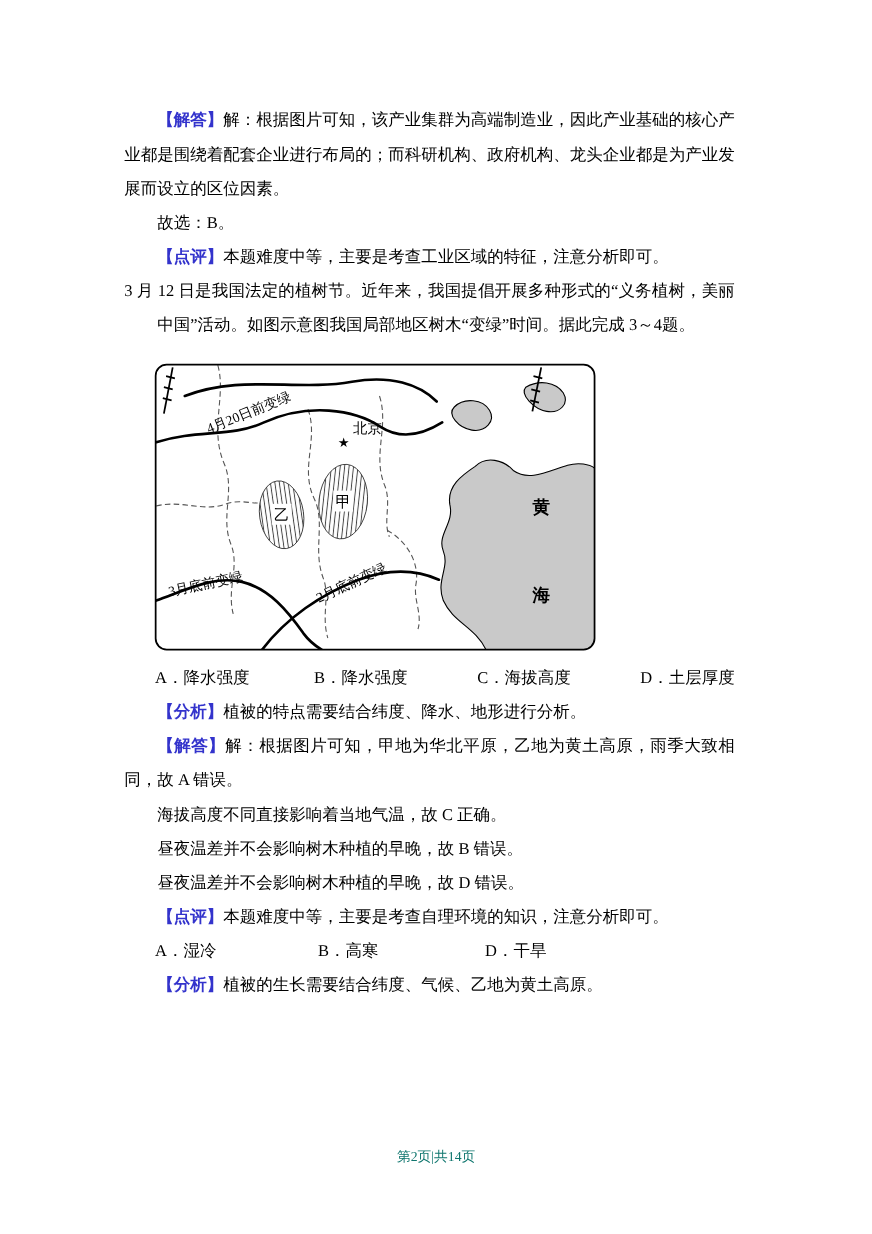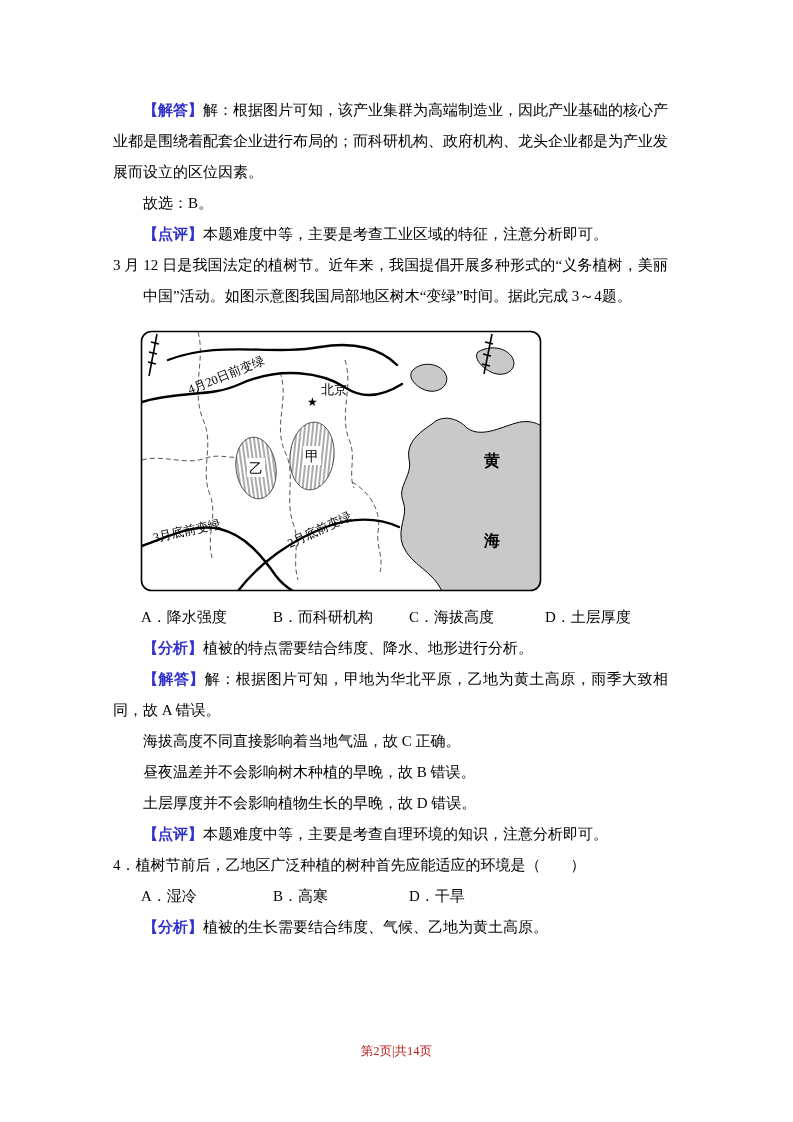--- a/index.html
+++ b/index.html
@@ -11,31 +11,31 @@
     margin:0 auto; overflow:hidden;
   }
   .content {
     position:absolute; left:113px; right:125px; top:95px;
     font-size:15px; line-height:31px; text-align:justify;
   }
   p.para { margin:0; }
   .indent { text-indent:2em; }
   .hang { padding-left:2em; text-indent:-2em; }
   .label { color:var(--accent,#3333cc); font-weight:bold; }
-  .options { display:flex; padding-left:28px; line-height:31px; }
+  .options { display:flex; padding-left:28px; line-height:31px;gap:16px; }
   .options span { white-space:nowrap; }
   .opt-a { width:132px; }
   .opt-b { width:136px; }
   .opt-c { width:136px; }
   .map-figure { margin:18px 0 10px 27px; width:402px; }
   .map-svg { display:block; font-family:"Liberation Serif","DejaVu Serif",serif; }
   .sea { fill:var(--sea,#c9c9c9); stroke:#000; stroke-width:1; }
   .footer {
     position:absolute; left:0; bottom:62px; width:100%;
-    text-align:center; font-size:12.5px; color:#b91c1c;
+    text-align:center; font-size:12.5px; color:#0f766e;
   }
 </style>
 </head>
 <body>
 
 <div class="page">
   <div class="content">
 
     <p class="para indent"><span class="label">【解答】</span><span>解：根据图片可知，该产业集群为高端制造业，因此产业基础的核心产业都是围绕着配套企业进行布局的；而科研机构、政府机构、龙头企业都是为产业发展而设立的区位因素。</span></p>
 
@@ -110,37 +110,36 @@
           <text x="344" y="216" font-size="16" font-weight="bold">海</text>
         </g>
 
         <rect x="1.5" y="1.5" width="399" height="259" rx="10" fill="none" stroke="#000000" stroke-width="1.6"></rect>
       </svg>
     </figure>
 
 
     <div class="options">
       <span class="opt-a">A．降水强度</span>
-      <span class="opt-b">B．而科研机构</span>
+      <span class="opt-b">B．降水强度</span>
       <span class="opt-c">C．海拔高度</span>
       <span class="opt-d">D．土层厚度</span>
     </div>
 
     <p class="para indent"><span class="label">【分析】</span><span>植被的特点需要结合纬度、降水、地形进行分析。</span></p>
 
     <p class="para indent"><span class="label">【解答】</span><span>解：根据图片可知，甲地为华北平原，乙地为黄土高原，雨季大致相同，故 A 错误。</span></p>
 
     <p class="para indent">海拔高度不同直接影响着当地气温，故 C 正确。</p>
     <p class="para indent">昼夜温差并不会影响树木种植的早晚，故 B 错误。</p>
-    <p class="para indent">土层厚度并不会影响植物生长的早晚，故 D 错误。</p>
+    <p class="para indent">昼夜温差并不会影响树木种植的早晚，故 D 错误。</p>
 
 
     <p class="para indent"><span class="label">【点评】</span><span>本题难度中等，主要是考查自理环境的知识，注意分析即可。</span></p>
 
-    <p class="para hang">4．植树节前后，乙地区广泛种植的树种首先应能适应的环境是（　　）</p>
 
     <div class="options">
       <span class="opt-a">A．湿冷</span>
       <span class="opt-b">B．高寒</span>
       <span class="opt-d">D．干旱</span>
     </div>
 
     <p class="para indent"><span class="label">【分析】</span><span>植被的生长需要结合纬度、气候、乙地为黄土高原。</span></p>
 
   </div>

